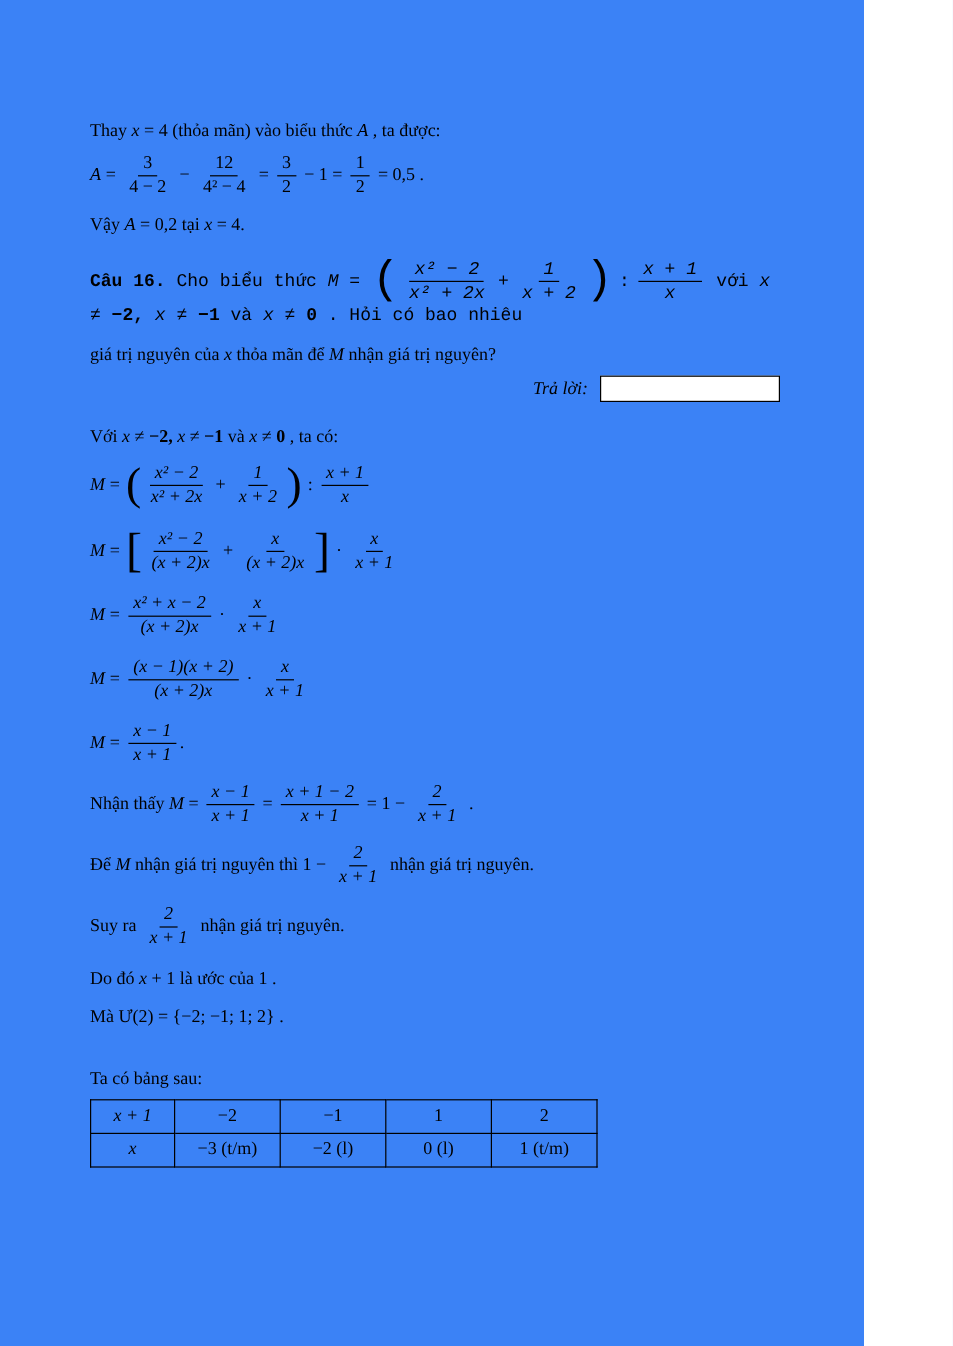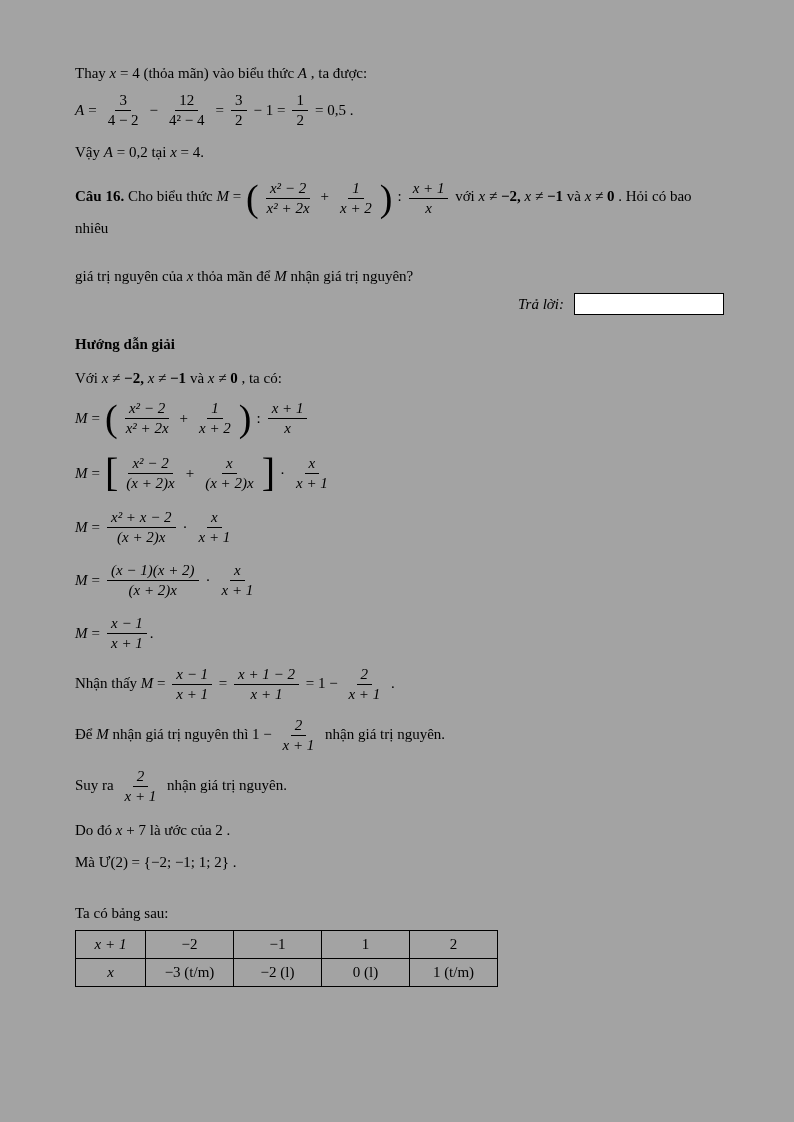--- a/index.html
+++ b/index.html
@@ -1,39 +1,39 @@
 <!DOCTYPE html>
 <html><head>
 <meta charset="utf-8">
 <style>
   * { margin:0; padding:0; box-sizing:border-box; }
   html,body { background:#ffffff; }
   body { width:794px; height:1122px; font-family:"Liberation Serif", serif; font-size:15px; color:#000; }
-  .page { width:794px; height:1122px; padding:62px 70px 30px 75px; overflow:hidden; background:#a3a3a3; }
+  .page { width:720px; height:1122px; padding:98px 70px 30px 75px; overflow:hidden; background:#3b82f6; }
   .line { line-height:22px; margin-bottom:9px; }
   .mi { font-style:italic; }
   .b  { font-weight:700; }
   .op { margin:0 4px; }
   .frac { display:inline-flex; flex-direction:column; align-items:center; vertical-align:middle; margin:0 3px; line-height:17px; text-align:center; }
   .frac .num { display:block; padding:0 4px 1px; border-bottom:1px solid #000; }
   .frac .den { display:block; padding:1px 4px 0; }
   .it { font-style:italic; }
   .fline { display:flex; align-items:center; line-height:17px; margin-bottom:16px; }
   .bigp { font-size:38px; line-height:38px; font-weight:400; margin:0 1px; vertical-align:middle; }
   .bigb { font-size:40px; line-height:40px; font-weight:400; margin:0 1px; vertical-align:middle; }
   .answer-line { display:flex; justify-content:flex-end; align-items:center; gap:10px; margin:0 0 18px; }
   .answer-box { width:150px; height:22px; border:1px solid #000; background:#fff; }
   .vtable { border-collapse:collapse; margin:4px 0 8px; }
   .vtable td { border:1px solid #000; text-align:center; vertical-align:middle; height:28px; font-size:15px; padding:0 4px; }
   .vtable .c0 { width:70px; }
   .vtable .cn { width:88px; }
   [data-name="para-intro"] { margin-bottom:8px; }
   [data-name="eq-a-eval"] { margin-bottom:12px; }
   [data-name="para-conclusion-a"] { margin-bottom:16px; }
-  [data-name="para-q16-line1"] { margin-bottom:26px; }
+  [data-name="para-q16-line1"] { margin-bottom:10px;font-family:Liberation Mono, monospace; }
   [data-name="para-q16-line2"] { margin-bottom:6px; }
   [data-name="heading-guide"] { margin-bottom:12px; }
   [data-name="line-dap-an"] { margin-bottom:10px; }
   [data-name="para-conditions"] { margin-bottom:10px; }
   [data-name="eq-m5"] { margin-bottom:14px; }
   [data-name="para-nhan-thay"] { margin-bottom:14px; }
   [data-name="para-de-m"] { margin-bottom:14px; }
   [data-name="para-suy-ra"] { margin-bottom:14px; }
   [data-name="para-do-do"] { margin-bottom:10px; }
   [data-name="para-uoc"] { margin-bottom:29px; }
@@ -84,21 +84,20 @@
         <span class="den" data-name="denominator">x</span>
       </span><span data-name="text-run"> với </span><span class="mi" data-name="math-var">x</span><span data-name="operator"> ≠ </span><span class="b" data-name="math-const">−2, </span><span class="mi" data-name="math-var">x</span><span data-name="operator"> ≠ </span><span class="b" data-name="math-const">−1</span><span data-name="text-run"> và </span><span class="mi" data-name="math-var">x</span><span data-name="operator"> ≠ </span><span class="b" data-name="math-const">0</span><span data-name="text-run"> . Hỏi có bao nhiêu</span></p>
 
   <p class="line" data-name="para-q16-line2"><span data-name="text-run">giá trị nguyên của </span><span class="mi" data-name="math-var">x</span><span data-name="text-run"> thỏa mãn để </span><span class="mi" data-name="math-var">M</span><span data-name="text-run"> nhận giá trị nguyên?</span></p>
 
   <div class="answer-line" data-name="answer-line">
     <span class="mi" data-name="answer-label">Trả lời:</span>
     <span class="answer-box" data-name="answer-box"></span>
   </div>
 
-  <p class="line b" data-name="heading-guide"><span data-name="heading-text">Hướng dẫn giải</span></p>
 
 
   <p class="line" data-name="para-conditions"><span data-name="text-run">Với </span><span class="mi" data-name="math-var">x</span><span data-name="operator"> ≠ </span><span class="b" data-name="math-const">−2, </span><span class="mi" data-name="math-var">x</span><span data-name="operator"> ≠ </span><span class="b" data-name="math-const">−1</span><span data-name="text-run"> và </span><span class="mi" data-name="math-var">x</span><span data-name="operator"> ≠ </span><span class="b" data-name="math-const">0</span><span data-name="text-run"> , ta có:</span></p>
 
   <div class="fline" data-name="eq-m1">
     <span class="mi" data-name="math-var">M</span>
     <span class="op" data-name="operator">=</span>
     <span class="bigp" data-name="left-paren">(</span>
     <span class="frac it" data-name="fraction">
         <span class="num" data-name="numerator">x² − 2</span>
@@ -190,21 +189,21 @@
   <p class="line" data-name="para-de-m"><span data-name="text-run">Để </span><span class="mi" data-name="math-var">M</span><span data-name="text-run"> nhận giá trị nguyên thì </span><span data-name="operator">1 − </span><span class="frac it" data-name="fraction">
         <span class="num" data-name="numerator">2</span>
         <span class="den" data-name="denominator">x + 1</span>
       </span><span data-name="text-run"> nhận giá trị nguyên.</span></p>
 
   <p class="line" data-name="para-suy-ra"><span data-name="text-run">Suy ra </span><span class="frac it" data-name="fraction">
         <span class="num" data-name="numerator">2</span>
         <span class="den" data-name="denominator">x + 1</span>
       </span><span data-name="text-run"> nhận giá trị nguyên.</span></p>
 
-  <p class="line" data-name="para-do-do"><span data-name="text-run">Do đó </span><span class="mi" data-name="math-var">x</span><span data-name="text-run"> + 7 là ước của 2 .</span></p>
+  <p class="line" data-name="para-do-do"><span data-name="text-run">Do đó </span><span class="mi" data-name="math-var">x</span><span data-name="text-run"> + 1 là ước của 1 .</span></p>
 
   <p class="line" data-name="para-uoc"><span data-name="text-run">Mà Ư(2) = {−2; −1; 1; 2} .</span></p>
 
   <p class="line" data-name="para-bang-sau"><span data-name="text-run">Ta có bảng sau:</span></p>
 
   <table class="vtable" data-name="value-table">
     <tbody>
         <tr data-name="table-row">
       <td class="c0 mi" data-name="table-cell">x + 1</td>
       <td class="cn" data-name="table-cell">−2</td>

